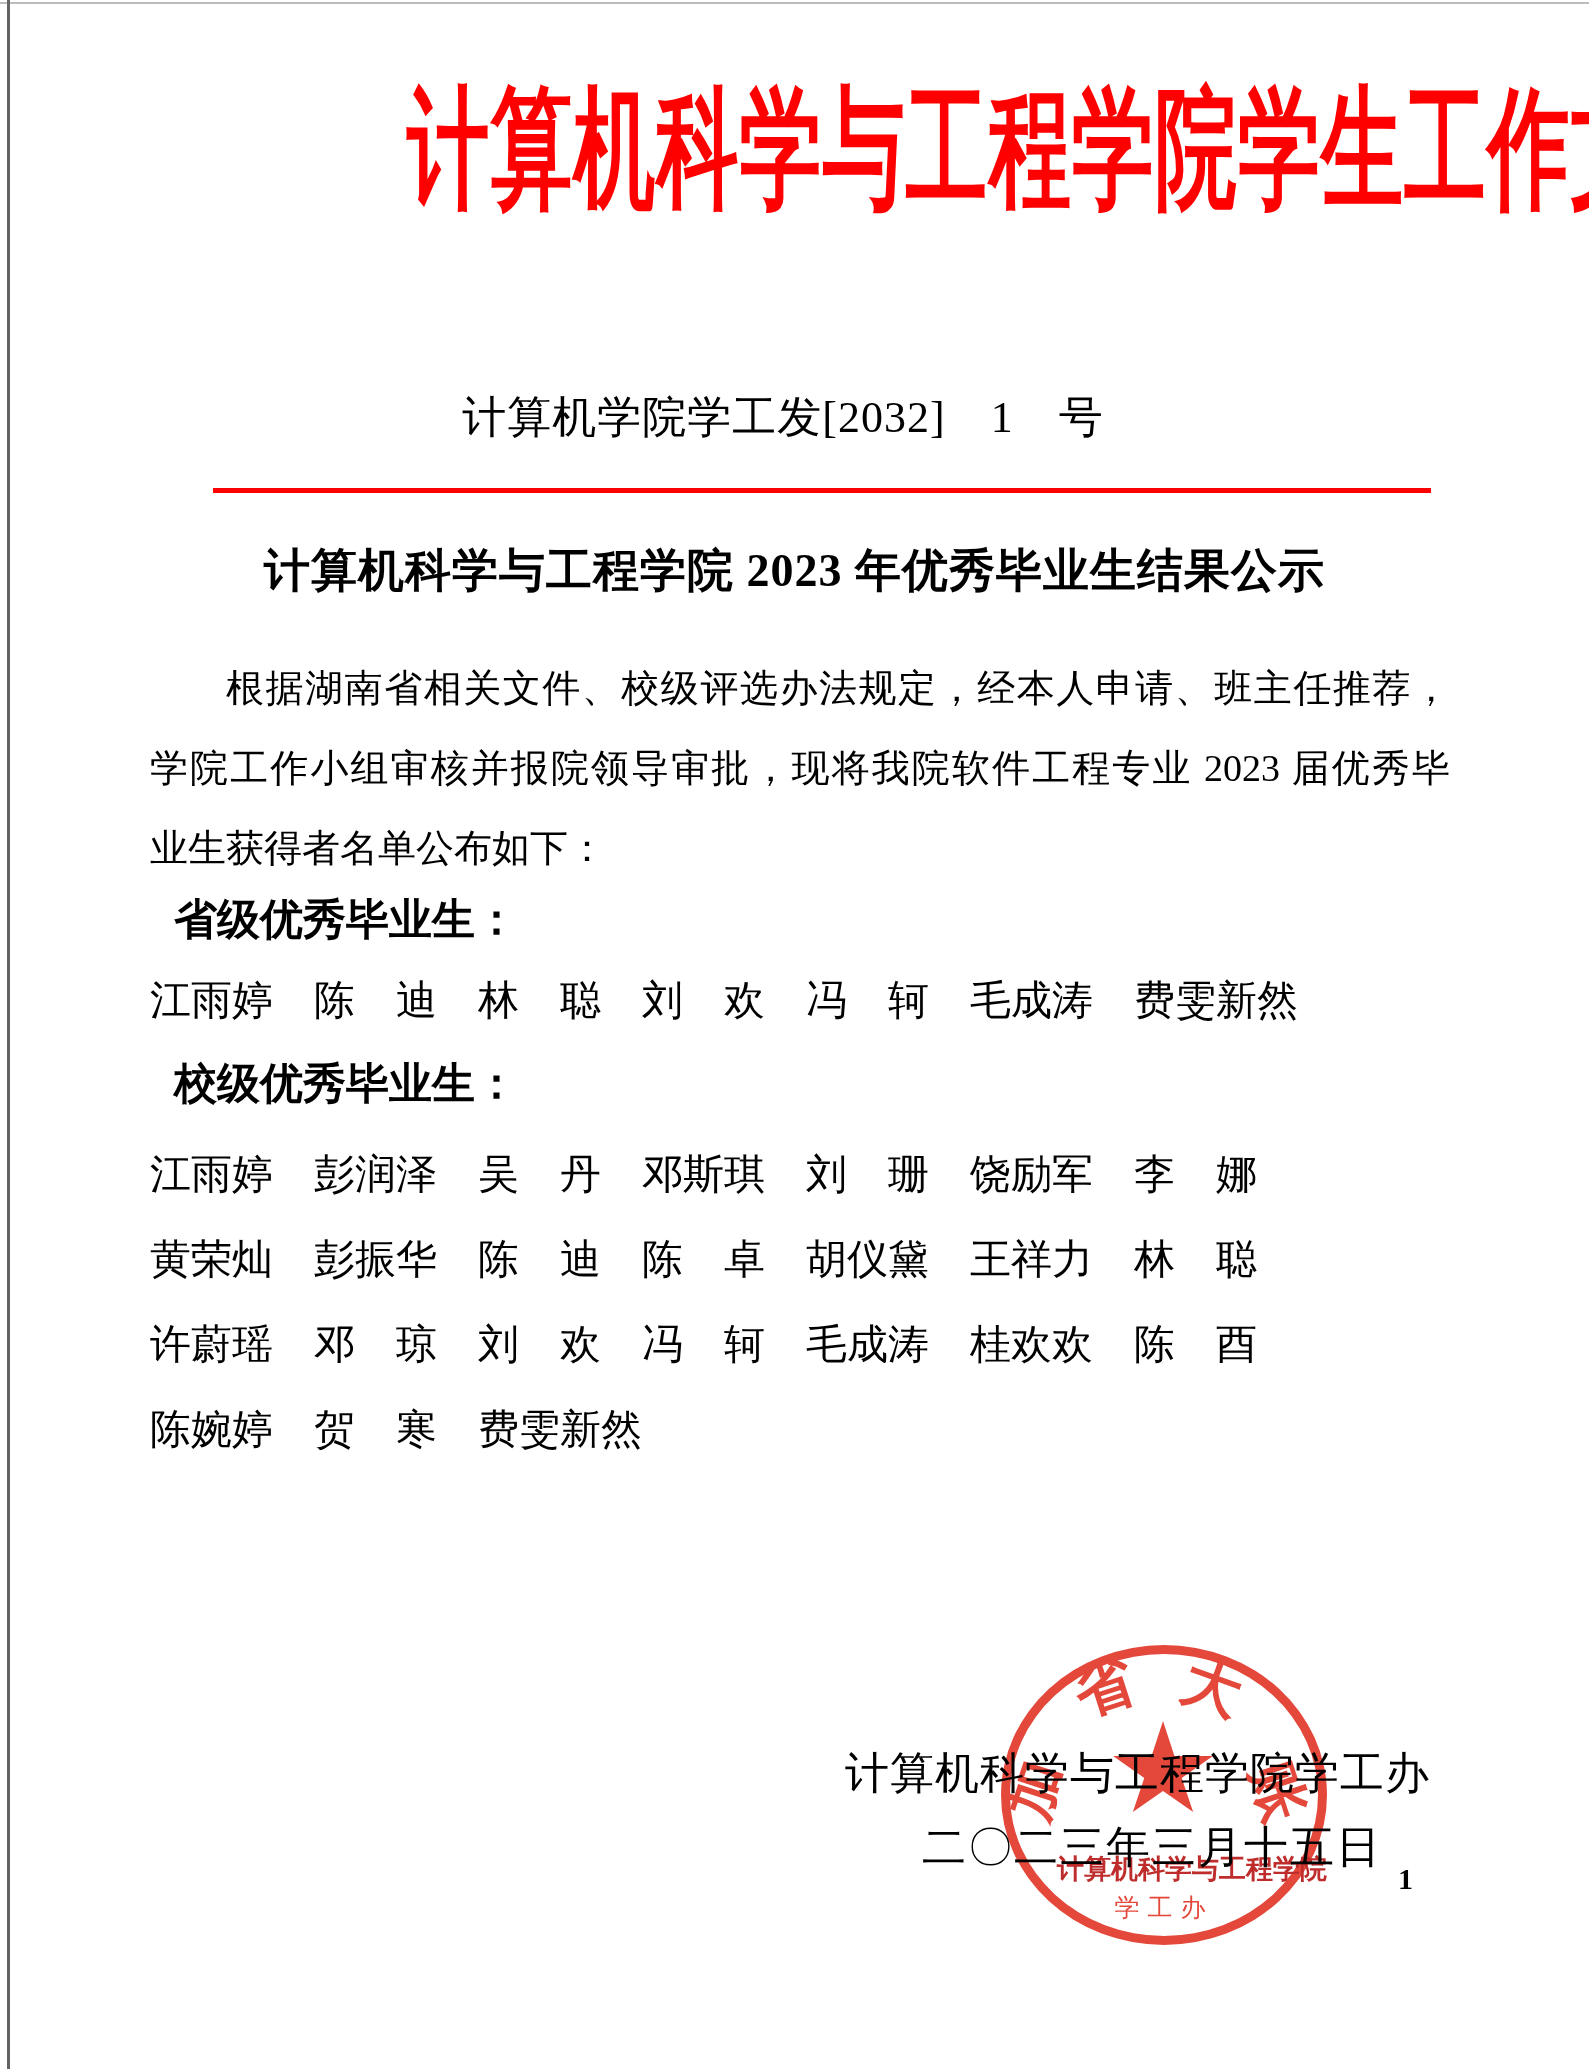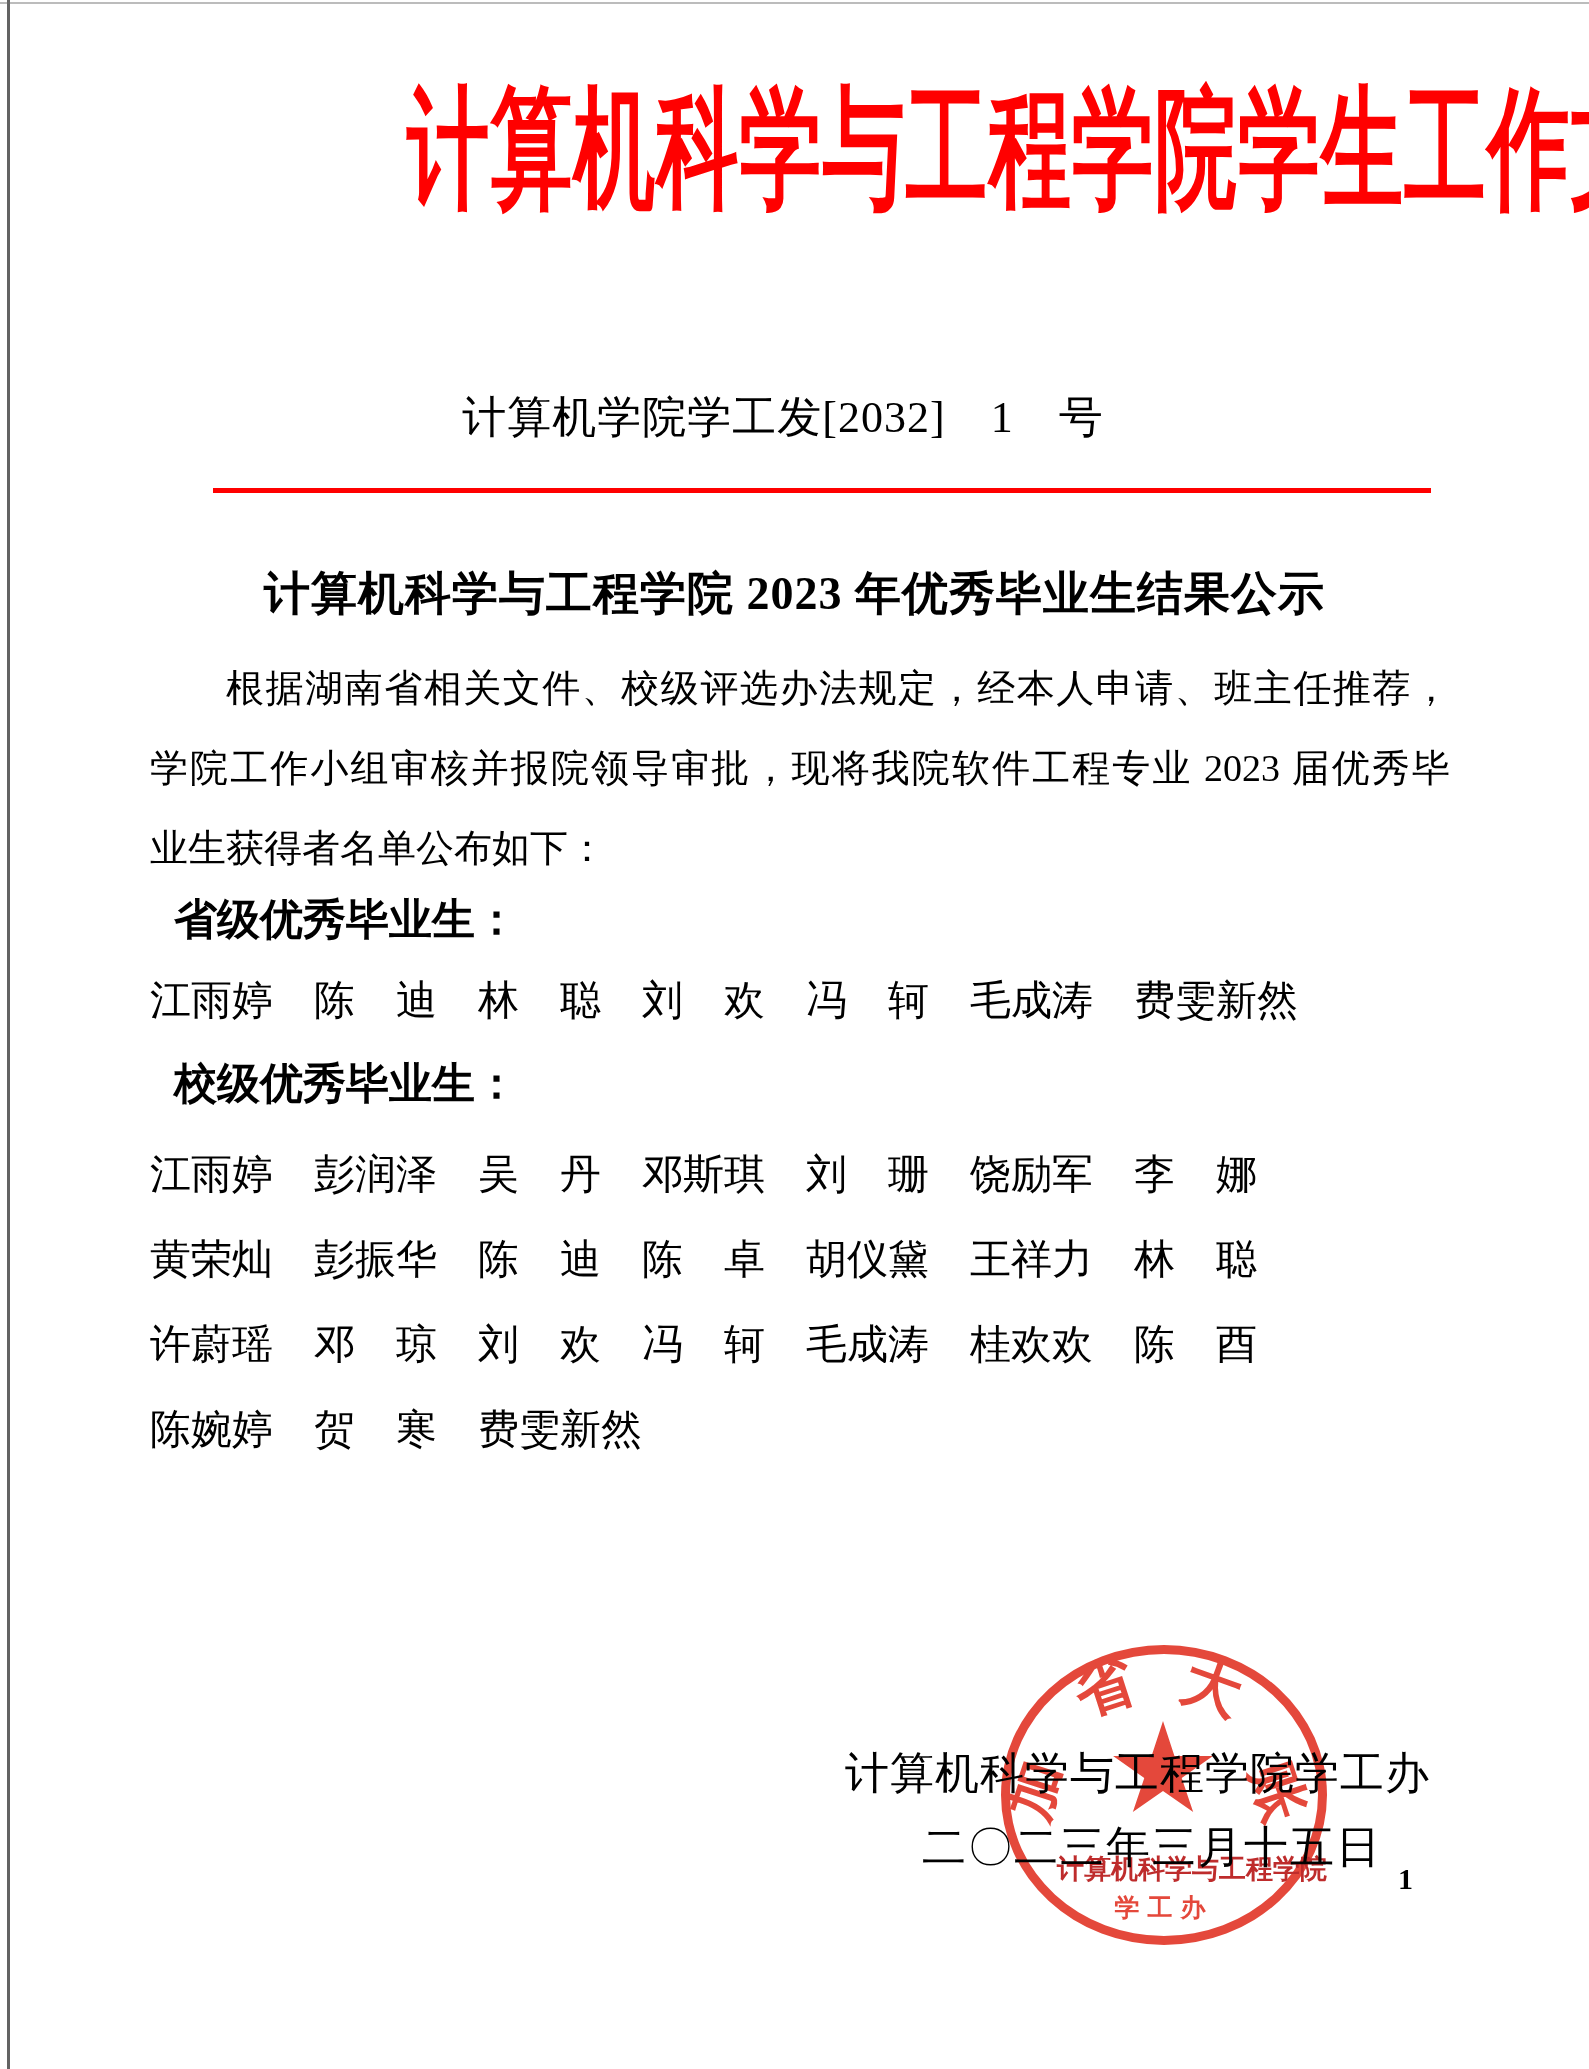--- a/index.html
+++ b/index.html
@@ -22,21 +22,21 @@
 
   .doc-number{
     position:absolute;left:0;top:388px;width:1566px;text-align:center;
     font-size:44px;letter-spacing:1px;white-space:nowrap;
   }
 
   .red-rule{position:absolute;left:213px;top:488px;width:1218px;height:5px;background:#ff0000;}
 
   .doc-title{
     position:absolute;left:0;top:540px;width:1589px;text-align:center;
-    font-size:46px;font-weight:700;letter-spacing:1px;white-space:nowrap;margin-top:23px;
+    font-size:46px;font-weight:700;letter-spacing:1px;white-space:nowrap;
   }
 
   .text-col{position:absolute;left:150px;width:1300px;}
   .line{height:80px;line-height:80px;font-size:38px;text-align:justify;}
   .line.fill{text-align-last:justify;}
   .line.indent{text-indent:2em;}
 
   .intro{top:648px;}
   .notice{top:1462px;}
 
@@ -87,21 +87,21 @@
   .arc-tl{left:74px;top:14px;transform:rotate(-18deg);}
   .arc-tr{left:182px;top:14px;transform:rotate(20deg);}
   .arc-l{left:6px;top:116px;transform:rotate(-72deg);}
   .arc-r{left:248px;top:118px;transform:rotate(72deg);}
   .stamp-org{
     position:absolute;left:0;top:206px;width:326px;text-align:right;
     color:#b91c1c;font-size:27px;font-weight:700;white-space:nowrap;
   }
   .stamp-office{
     position:absolute;left:0;top:246px;width:326px;text-align:center;
-    color:#e23a2c;font-size:25px;font-weight:700;letter-spacing:8px;white-space:nowrap;
+    color:#e23a2c;font-size:25px;font-weight:400;letter-spacing:8px;white-space:nowrap;
   }
 </style>
 </head>
 <body>
 
 <div class="edge-left"></div>
 <div class="edge-top"></div>
 
 <div class="banner">
   <span class="banner-inner">计算机科学与工程学院学生工作文件</span>

